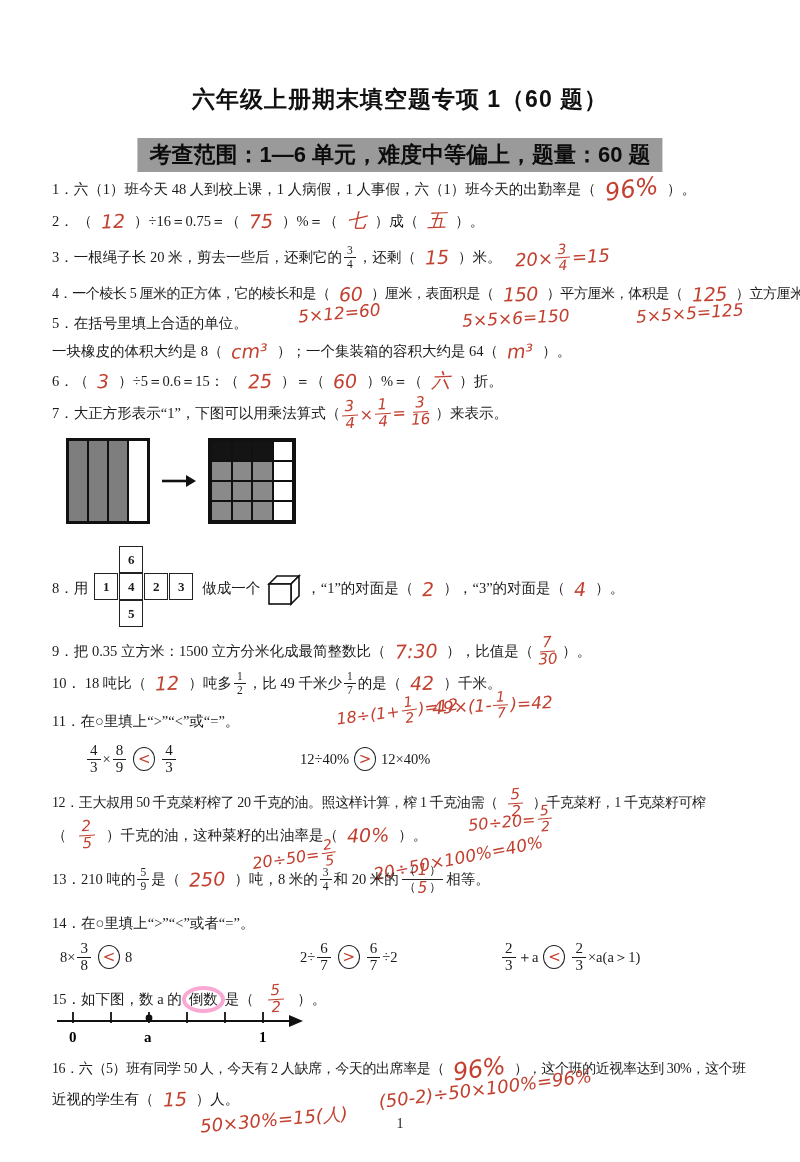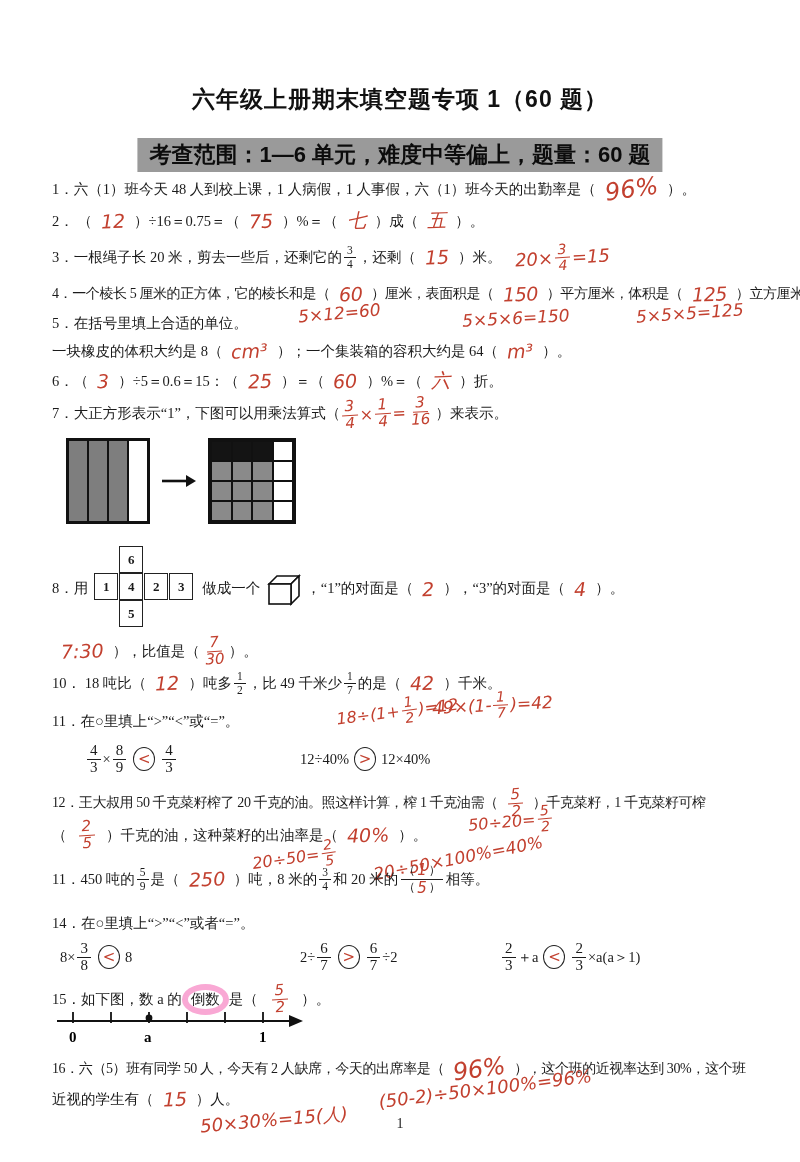--- a/index.html
+++ b/index.html
@@ -19,21 +19,21 @@
       font-size:11.5px;margin:0 2px;vertical-align:middle;}
   .fr .n{display:block;border-bottom:1.2px solid currentColor;padding:0 3px;text-align:center;}
   .fr .d{display:block;text-align:center;padding:0 3px;}
   .fr.hw{font-size:14px;}
   .fr.mid{font-size:15px;}
   
   .cmp{display:inline-flex;align-items:center;justify-content:center;width:20px;height:22px;
        border:1.6px solid #222;border-radius:50%;margin:0 5px;flex:none;}
   .cmp .hw{font-size:15px;font-style:normal;line-height:1;}
   
-  .rcirc{border:6px solid #f9a8d4;border-radius:50%;padding:0 3px;display:inline-block;text-align:right;}
+  .rcirc{border:4px solid #f9a8d4;border-radius:50%;padding:0 3px;display:inline-block;text-align:right;}
   
   .title{position:absolute;top:84px;left:0;right:0;text-align:center;
          font-family:"Liberation Sans",sans-serif;font-weight:bold;font-size:23px;letter-spacing:1px;color:#111;}
   .subtitle{position:absolute;top:138px;left:50%;transform:translateX(-50%);
             background:#9a9a9a;color:#0c0c0c;font-family:"Liberation Sans",sans-serif;
             font-weight:bold;font-size:22px;padding:2px 12px;white-space:pre;}
   
   .fig{position:absolute;left:66px;top:438px;display:flex;align-items:center;gap:12px;}
   .sq1{width:84px;height:86px;border:3px solid #111;display:flex;box-sizing:border-box;}
   .sq1 .col{flex:1;background:#7e7e7e;border-right:2px solid #111;}
@@ -143,21 +143,21 @@
     <span class="t">做成一个</span>
     <svg width="36" height="36" viewBox="0 0 36 36" style="margin:0 5px">
       <polygon points="4,13 12,5 34,5 26,13" fill="#fff" stroke="#111" stroke-width="1.6"></polygon>
       <polygon points="26,13 34,5 34,25 26,33" fill="#fff" stroke="#111" stroke-width="1.6"></polygon>
       <rect x="4" y="13" width="22" height="20" fill="#fff" stroke="#111" stroke-width="1.6"></rect>
     </svg>
     <span class="t">，“1”的对面是（</span><span class="hw ans">2</span><span class="t">），“3”的对面是（</span><span class="hw ans">4</span><span class="t">）。</span>
   </div>
 
   <div class="line" style="top:634px;height:34px">
-    <span class="hw ans">7:30</span><span class="t">），比值是（</span><span class="fr hw mid" style="transform:rotate(-3deg)"><span class="n">7</span><span class="d">30</span></span><span class="t">）。</span>
+    <span class="t">9．把 0.35 立方米：1500 立方分米化成最简整数比（</span><span class="hw ans">7:30</span><span class="t">），比值是（</span><span class="fr hw mid" style="transform:rotate(-3deg)"><span class="n">7</span><span class="d">30</span></span><span class="t">）。</span>
   </div>
 
   <div class="line" style="top:666px;height:34px">
     <span class="t">10． 18 吨比（</span><span class="hw ans">12</span><span class="t">）吨多</span><span class="fr"><span class="n">1</span><span class="d">2</span></span><span class="t">，比 49 千米少</span><span class="fr"><span class="n">1</span><span class="d">7</span></span><span class="t">的是（</span><span class="hw ans">42</span><span class="t">）千米。</span>
   </div>
   <span class="work" style="left:336px;top:696px;font-size:16px;transform:rotate(-7deg)"><span>18÷(1+</span><span class="fr hw"><span class="n">1</span><span class="d">2</span></span><span>)=12</span></span>
   <span class="work" style="left:432px;top:690px;font-size:17px;transform:rotate(-3deg)"><span>49×(1-</span><span class="fr hw"><span class="n">1</span><span class="d">7</span></span><span>)=42</span></span>
 
   <div class="line" style="top:708px">
     <span class="t">11．在○里填上“&gt;”“&lt;”或“=”。</span>
@@ -173,21 +173,21 @@
     <span class="t">12．王大叔用 50 千克菜籽榨了 20 千克的油。照这样计算，榨 1 千克油需（</span><span class="fr hw mid" style="margin:0 10px;transform:rotate(-3deg)"><span class="n">5</span><span class="d">2</span></span><span class="t">）千克菜籽，1 千克菜籽可榨</span>
   </div>
   <div class="line" style="top:818px;height:34px">
     <span class="t">（</span><span class="fr hw mid" style="margin:0 12px;transform:rotate(-3deg)"><span class="n">2</span><span class="d">5</span></span><span class="t">）千克的油，这种菜籽的出油率是（</span><span class="hw ans">40%</span><span class="t">）。</span>
   </div>
   <span class="work" style="left:252px;top:842px;font-size:16px;transform:rotate(-8deg)"><span>20÷50=</span><span class="fr hw"><span class="n">2</span><span class="d">5</span></span></span>
   <span class="work" style="left:468px;top:806px;font-size:16px;transform:rotate(-5deg)"><span>50÷20=</span><span class="fr hw"><span class="n">5</span><span class="d">2</span></span></span>
   <span class="work" style="left:372px;top:848px;font-size:17px;transform:rotate(-11deg)">20÷50×100%=40%</span>
 
   <div class="line" style="top:858px;height:42px">
-    <span class="t">11．450 吨的</span><span class="fr"><span class="n">5</span><span class="d">9</span></span><span class="t">是（</span><span class="hw ans">250</span><span class="t">）吨，8 米的</span><span class="fr"><span class="n">3</span><span class="d">4</span></span><span class="t">和 20 米的</span>
+    <span class="t">13．210 吨的</span><span class="fr"><span class="n">5</span><span class="d">9</span></span><span class="t">是（</span><span class="hw ans">250</span><span class="t">）吨，8 米的</span><span class="fr"><span class="n">3</span><span class="d">4</span></span><span class="t">和 20 米的</span>
     <span class="bf">
       <span class="row top"><span class="t">（</span><span class="hw hwd">1</span><span class="t">）</span></span>
       <span class="row"><span class="t">（</span><span class="hw hwd">5</span><span class="t">）</span></span>
     </span>
     <span class="t">相等。</span>
   </div>
 
   <div class="line" style="top:910px">
     <span class="t">14．在○里填上“&gt;”“&lt;”或者“=”。</span>
   </div>

